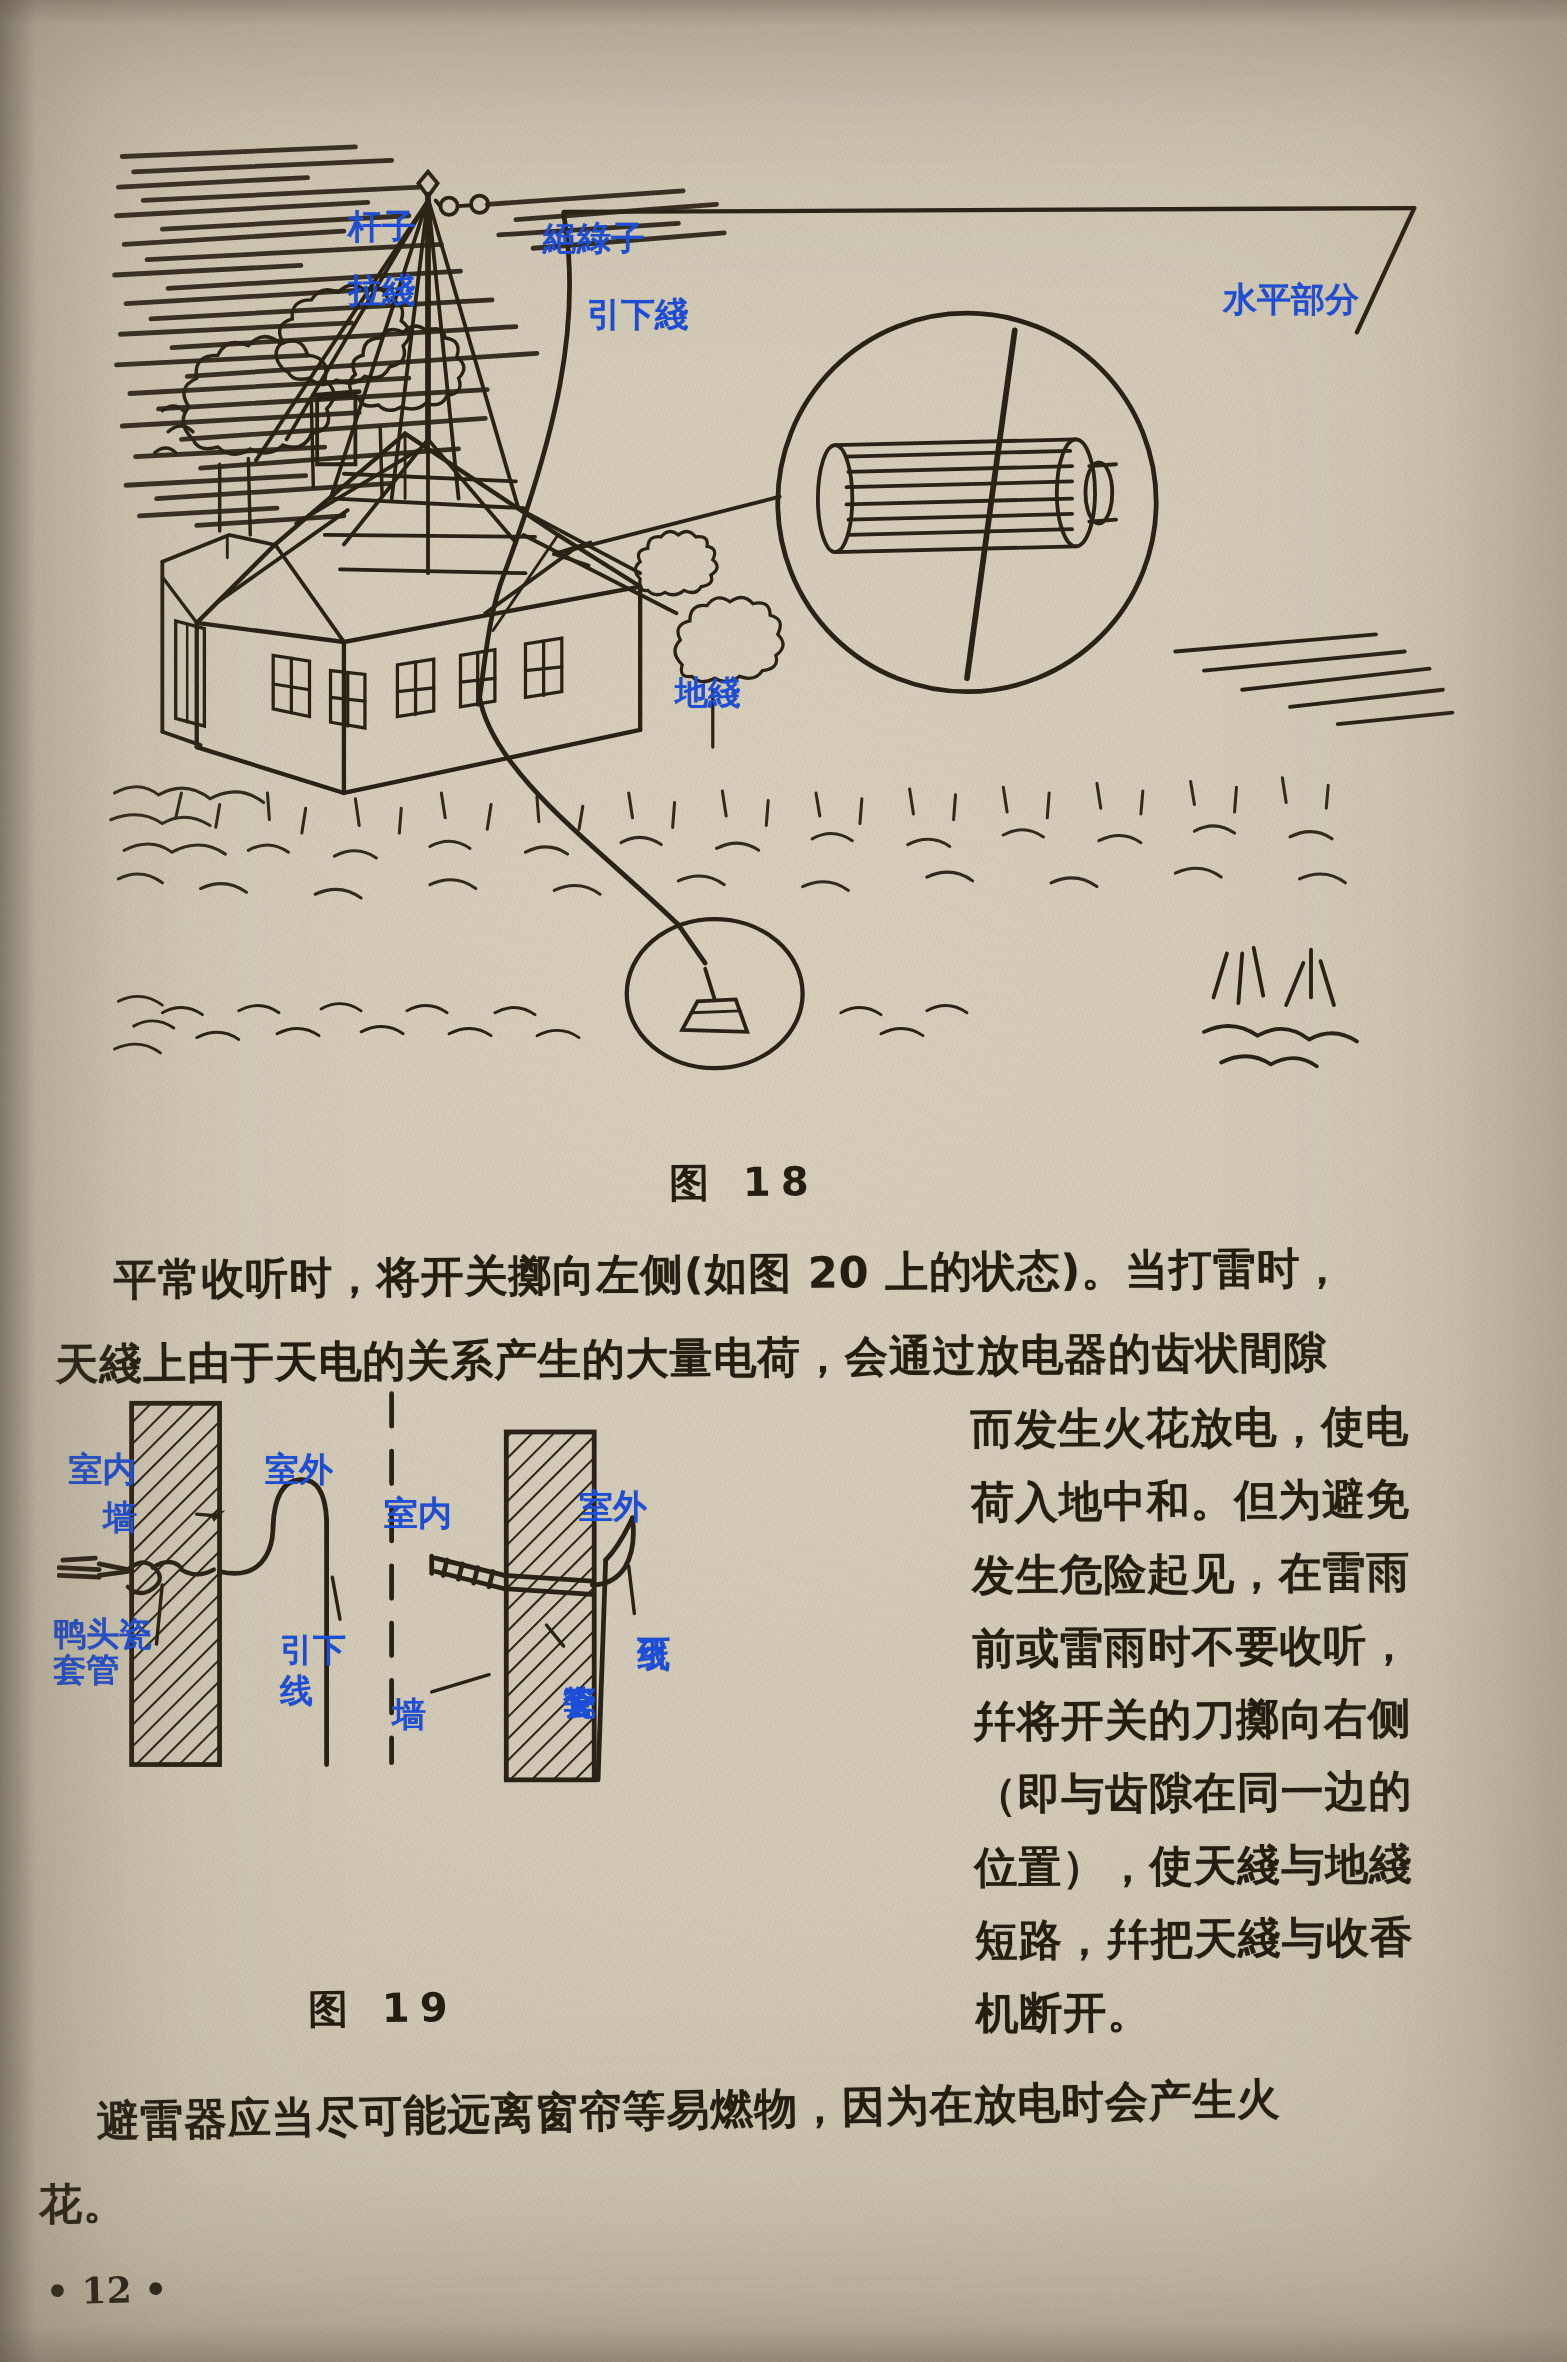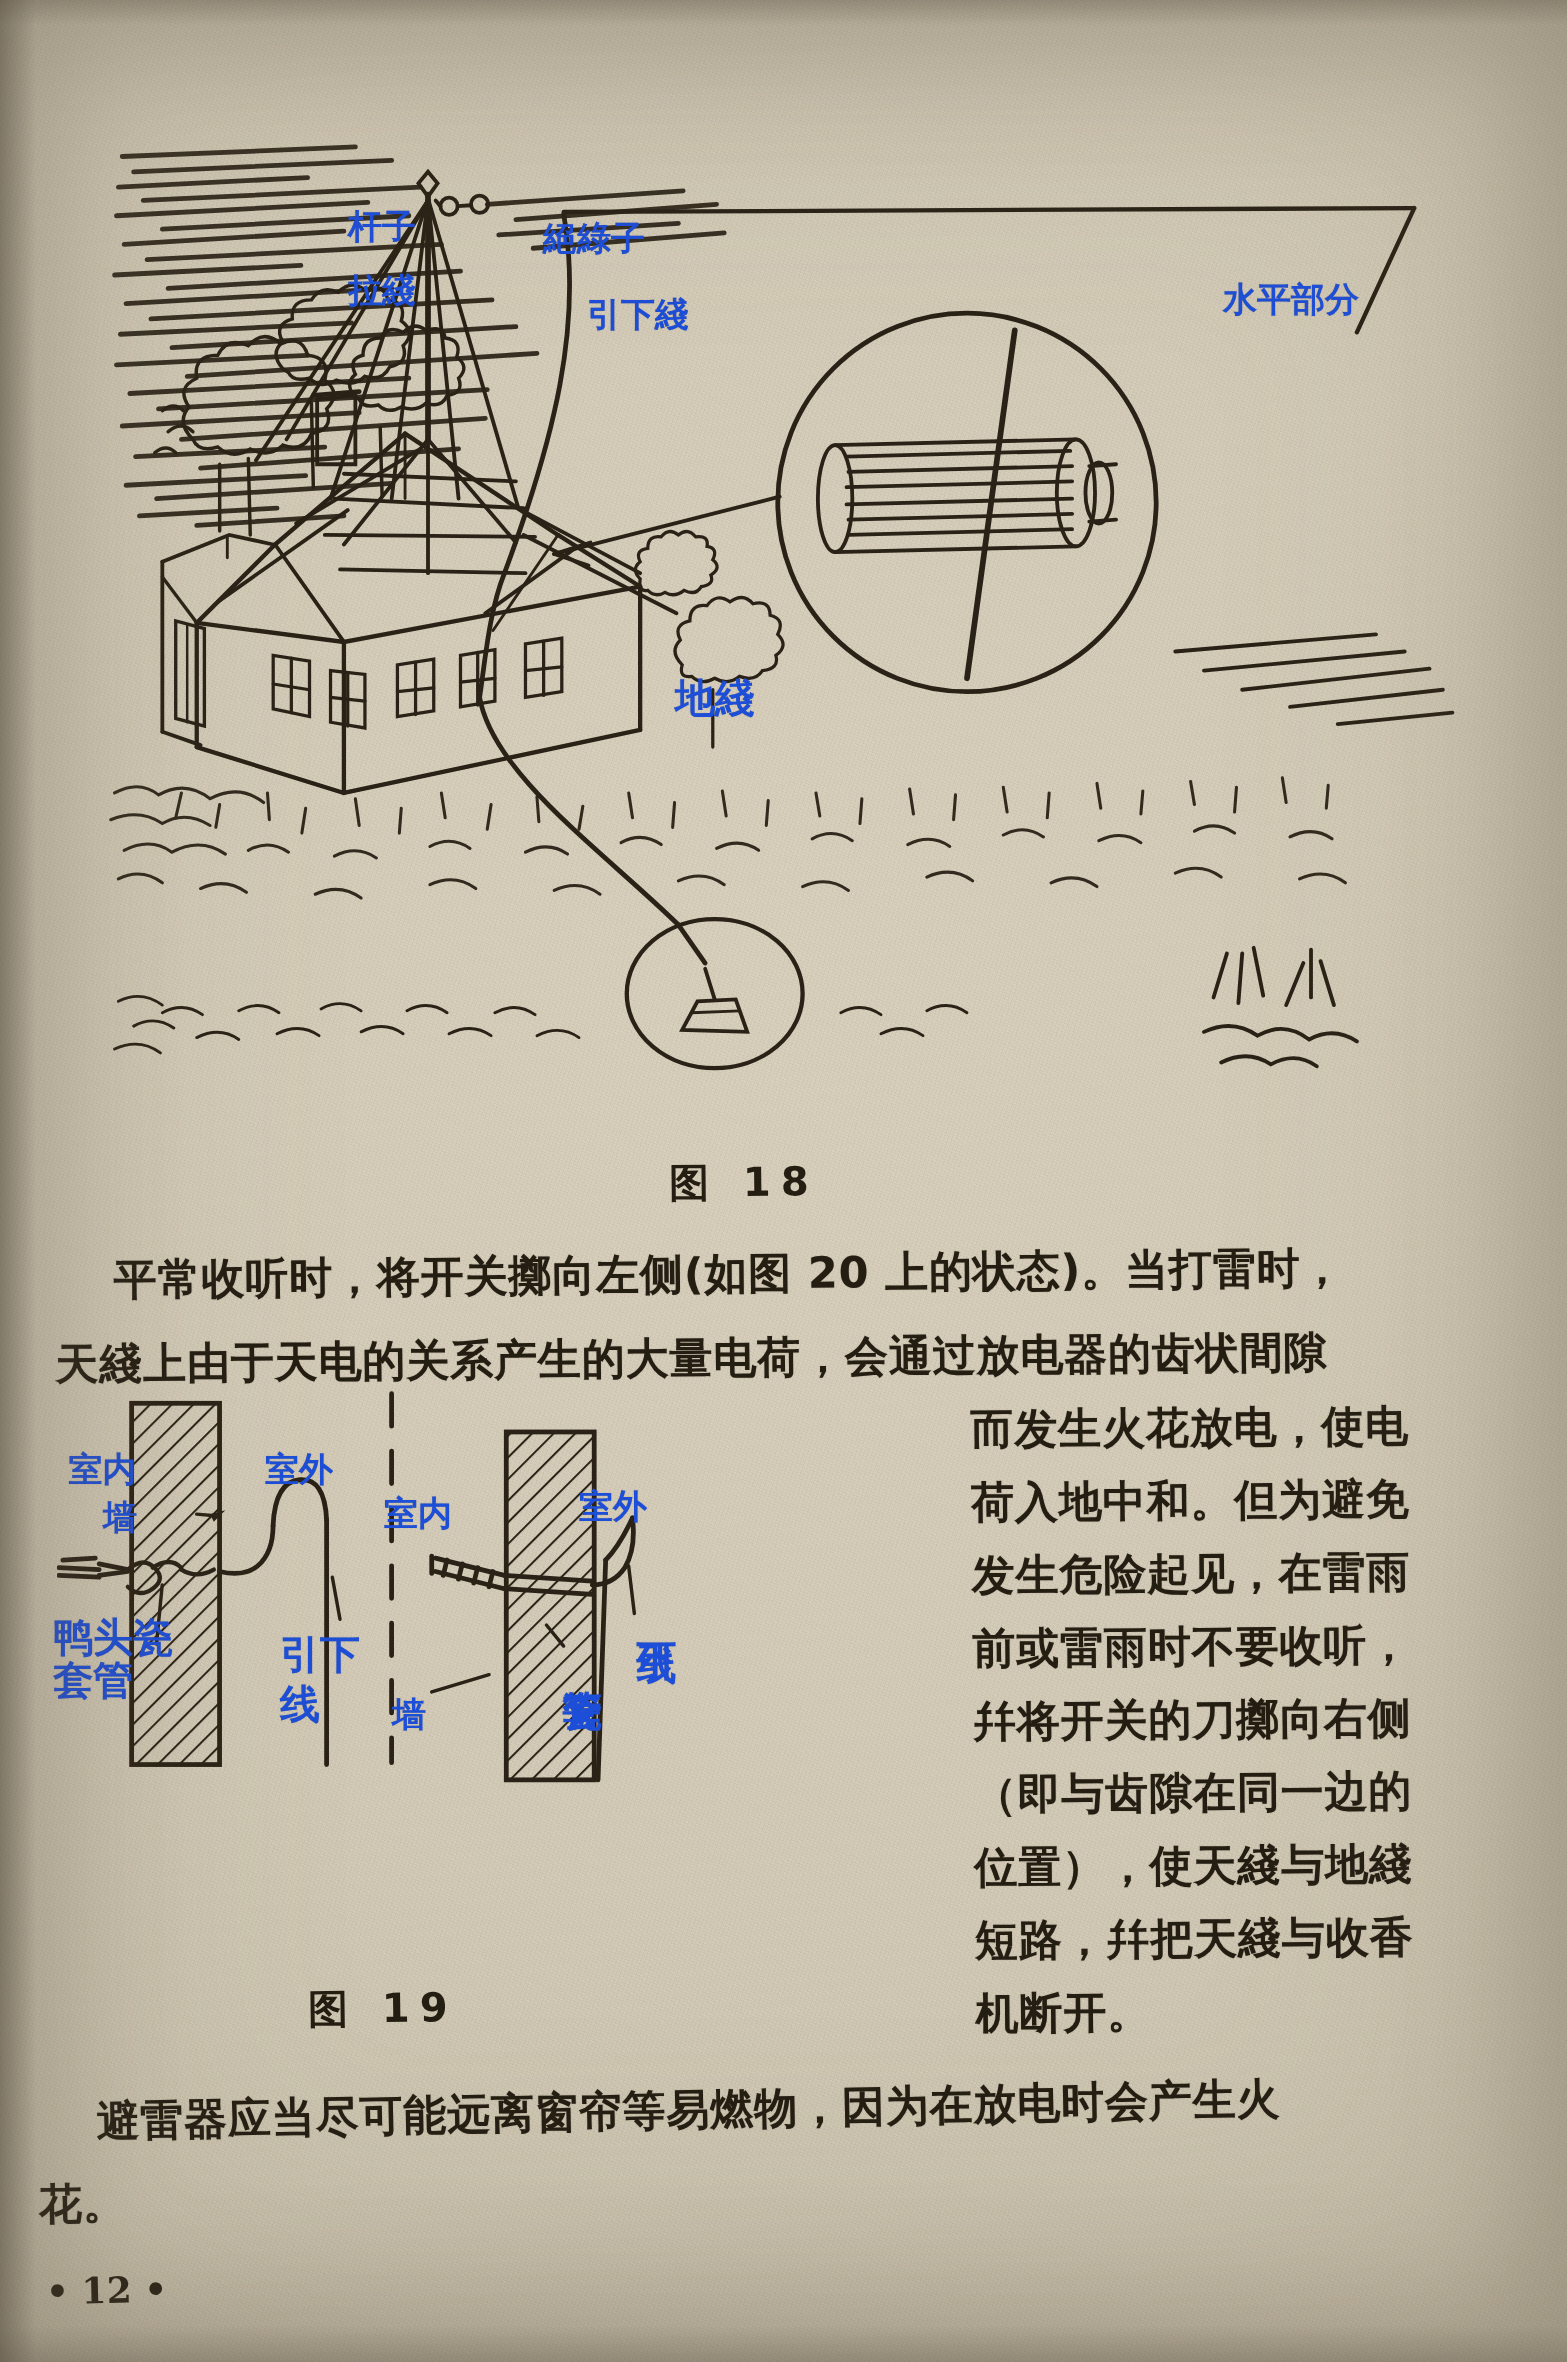--- a/index.html
+++ b/index.html
@@ -84,21 +84,21 @@
 
   
   #fig18{position:absolute;left:105px;top:124px;width:1357px;height:1013px;}
   #fig18 svg, #fig19 svg{display:block;}
   .lbl{
     position:absolute;color:#1d4ed8;font-weight:700;
     font-family:"DejaVu Sans","Liberation Sans",sans-serif;
     font-size:34px;white-space:nowrap;
     text-shadow:0 0 1px rgba(40,32,20,.3);
   }
-  .lbl.sm{font-size:40px;}
+  .lbl.sm{font-size:33px;}
   .lbl.v{writing-mode:vertical-rl;text-orientation:upright;line-height:1.05;}
 
   
   #fig19{position:absolute;left:57px;top:1388px;width:889px;height:583px;}
 </style>
 </head>
 <body>
 
 <div id="paper"></div>
 <div id="grain"></div>

